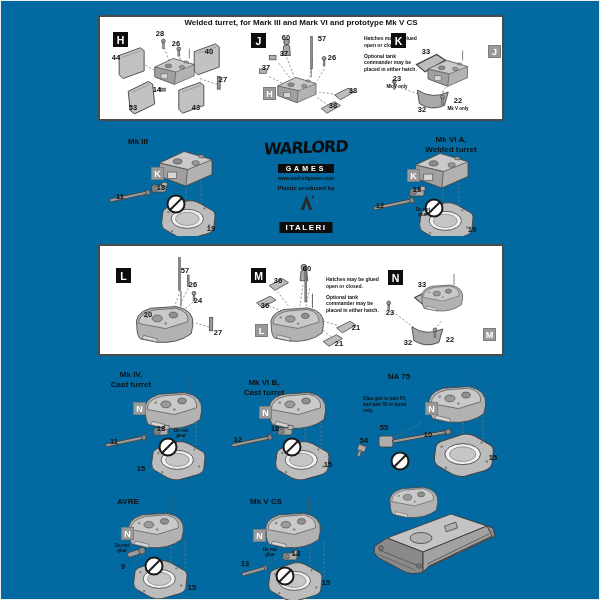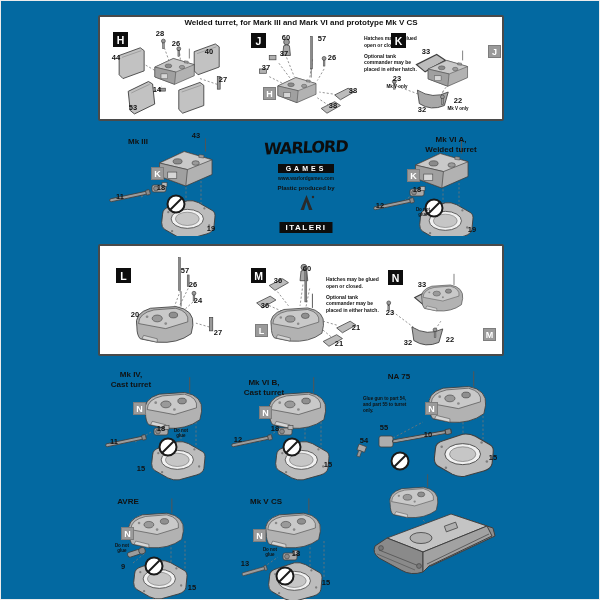--- a/index.html
+++ b/index.html
@@ -153,21 +153,21 @@
       </g>
     </svg>
     <div class="letterbox" style="left:13px;top:15px;">H</div>
     <span class="pn" style="left:60px;top:12px;">28</span>
     <span class="pn" style="left:76px;top:22px;">26</span>
     <span class="pn" style="left:16px;top:36px;">44</span>
     <span class="pn" style="left:109px;top:30px;">40</span>
     <span class="pn" style="left:123px;top:58px;">27</span>
     <span class="pn" style="left:57px;top:68px;">14</span>
     <span class="pn" style="left:33px;top:86px;">53</span>
-    <span class="pn" style="left:96px;top:86px;margin-top:28px;">43</span>
+    <span class="pn" style="left:96px;top:86px;">43</span>
 
     <div class="letterbox" style="left:151px;top:16px;">J</div>
     <span class="pn" style="left:186px;top:16px;">60</span>
     <span class="pn" style="left:222px;top:17px;">57</span>
     <span class="pn" style="left:184px;top:32px;">37</span>
     <span class="pn" style="left:166px;top:46px;">37</span>
     <span class="pn" style="left:232px;top:36px;">26</span>
     <span class="pn" style="left:253px;top:69px;">38</span>
     <span class="pn" style="left:233px;top:84px;">38</span>
     <div class="refbox" style="left:163px;top:70px;">H</div>
@@ -281,21 +281,21 @@
         <use href="#cturret" transform="translate(322,34) scale(0.64)"></use>
         <use href="#pin" x="290" y="56"></use>
         <use href="#curved" x="314" y="80"></use>
         <use href="#pin" x="338" y="84"></use>
       </g>
     </svg>
     <div class="letterbox" style="left:16px;top:22px;">L</div>
     <span class="pn" style="left:85px;top:20px;">57</span>
     <span class="pn" style="left:93px;top:34px;">26</span>
     <span class="pn" style="left:98px;top:50px;">24</span>
-    <span class="pn" style="left:35px;top:64px;">20</span>
+    <span class="pn" style="left:48px;top:64px;">20</span>
     <span class="pn" style="left:118px;top:82px;">27</span>
 
     <div class="letterbox" style="left:151px;top:22px;">M</div>
     <span class="pn" style="left:178px;top:30px;">36</span>
     <span class="pn" style="left:207px;top:18px;">60</span>
     <span class="pn" style="left:165px;top:55px;">36</span>
     <div class="refbox" style="left:155px;top:78px;">L</div>
     <span class="pn" style="left:256px;top:77px;">21</span>
     <span class="pn" style="left:239px;top:93px;">21</span>
     <div class="note" style="left:226px;top:30px;">

